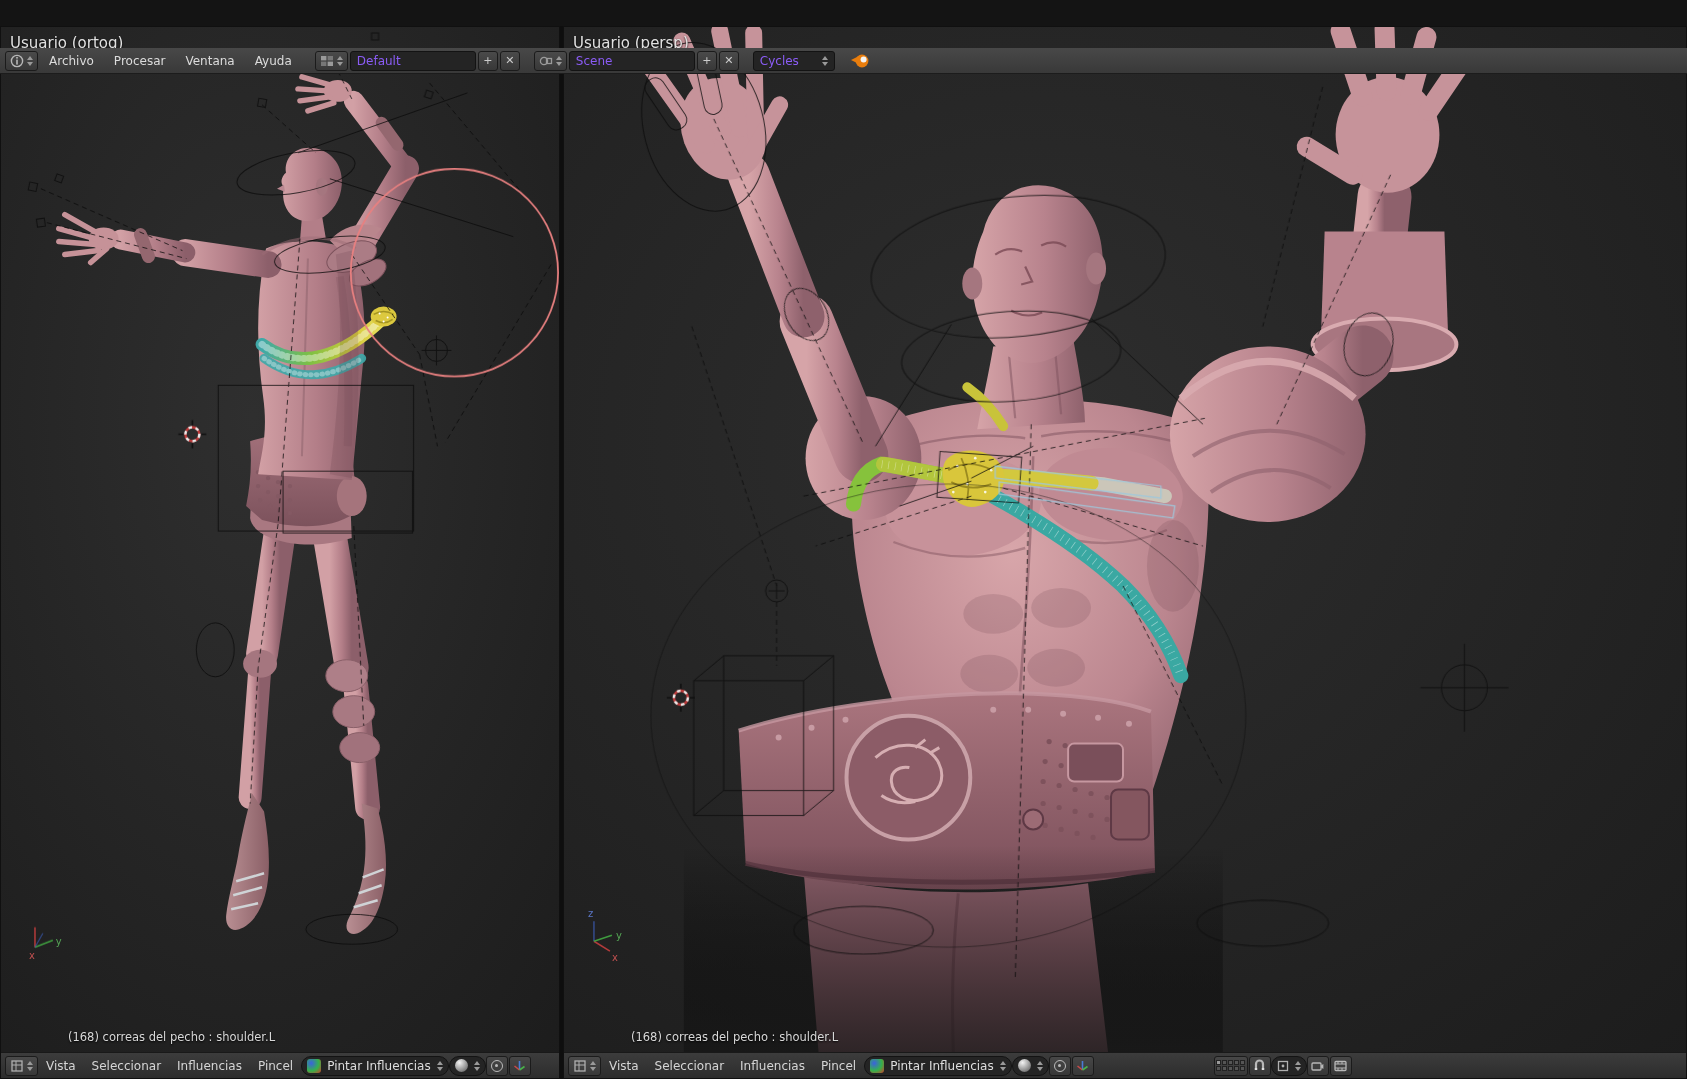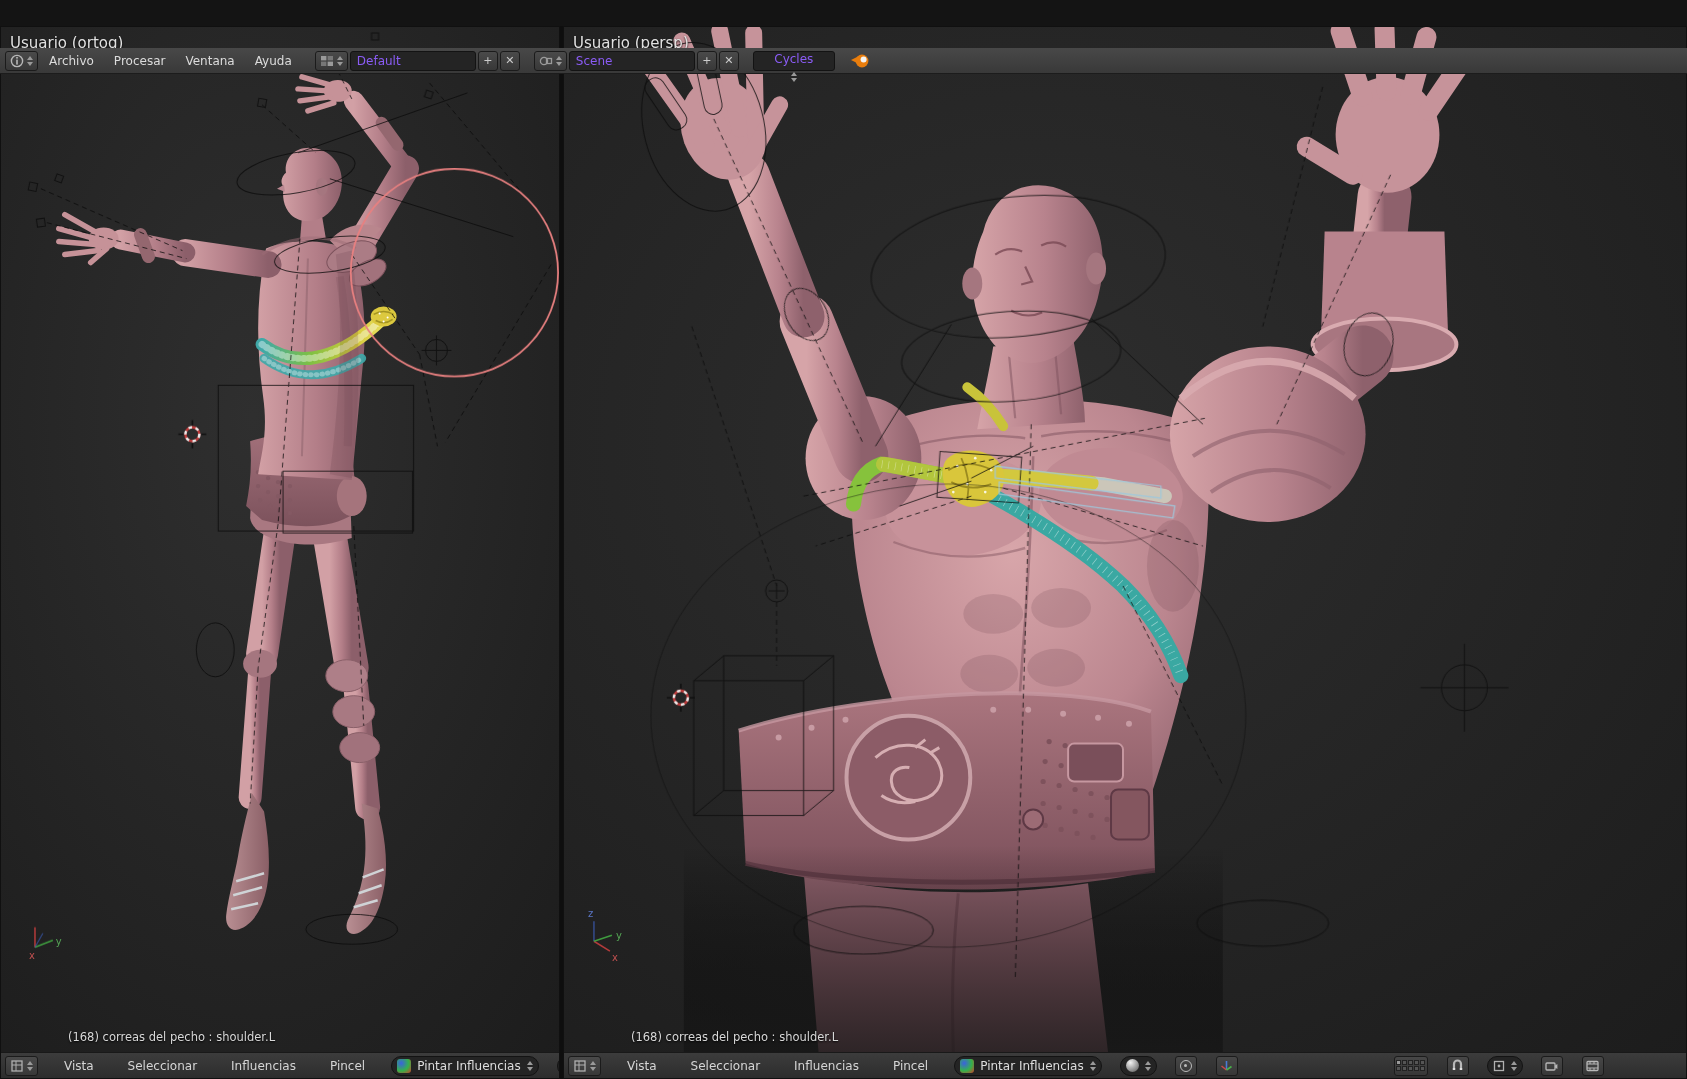--- a/index.html
+++ b/index.html
@@ -35,21 +35,21 @@
   .vp-canvas svg{display:block;width:100%;height:100%;}
   .vp-label{position:absolute;left:9px;top:7px;color:#e2e2e2;font-size:15px;text-shadow:0 1px 2px #000;}
   .vp-unit{position:absolute;left:9px;top:29px;color:#cfcfcf;font-size:11.5px;text-shadow:0 1px 2px #000;font-weight:bold;}
   .vp-status{position:absolute;left:67px;bottom:34px;color:#d8d8d8;font-size:11.5px;text-shadow:0 1px 2px #000;}
   .region-plus{position:absolute;width:14px;height:14px;border:1px solid #5c5c5c;border-radius:3px;
     background:rgba(90,90,90,.35);color:#c5c5c5;font-size:10px;line-height:12px;text-align:center;opacity:.75;}
 
   
   .vp-header{position:absolute;left:0;right:0;bottom:0;height:26px;
     background:linear-gradient(#3c3c3c,#2d2d2d);border-top:1px solid #191919;
-    display:flex;align-items:center;gap:18px;padding:0 4px;z-index:10;}
+    display:flex;align-items:center;gap:0;padding:0 4px;z-index:10;}
   .vp-menu-item{padding:3px 8px;color:#d5d5d5;white-space:nowrap;}
   .icon-btn{width:22px;height:20px;display:flex;align-items:center;justify-content:center;
     background:linear-gradient(#474747,#373737);border:1px solid #1b1b1b;border-radius:3px;}
   .icon-btn + .icon-btn{margin-left:1px;}
   .mode-widget{display:flex;align-items:center;height:20px;background:#242424;border:1px solid #131313;
     border-radius:10px;padding:0 5px;gap:6px;color:#ddd;white-space:nowrap;}
   .mode-icon{width:14px;height:14px;border-radius:3px;
     background:radial-gradient(circle at 30% 30%,#3a62e0,#35b14a 55%,#d0402a 100%);}
   .sphere-icon{width:13px;height:13px;border-radius:50%;
     background:radial-gradient(circle at 35% 28%,#f2f2f2,#9a9a9a 55%,#4e4e4e 100%);}
@@ -115,21 +115,21 @@
   <div class="w-field" style="width:126px;">
     <span>Scene</span>
   </div>
   <div class="w-btn">
       <span>+</span>
     </div>
   <div class="w-btn">
       <span>✕</span>
     </div>
   <span class="hgap"></span>
-  <div class="w-drop" style="width:82px;justify-content:space-between;flex-direction:column;">
+  <div class="w-drop" style="width:82px;justify-content:space-between;">
     <span>Cycles</span>
     <span class="updown">
         <i class="up"></i>
         <i class="dn"></i>
       </span>
   </div>
   <span class="hgap"></span>
   <svg width="22" height="18" viewBox="0 0 22 18">
     <path d="M2,8 L10,4 L10,12 Z" fill="#e87d0d"></path>
     <circle cx="13" cy="9" r="6.4" fill="#e87d0d"></circle>

